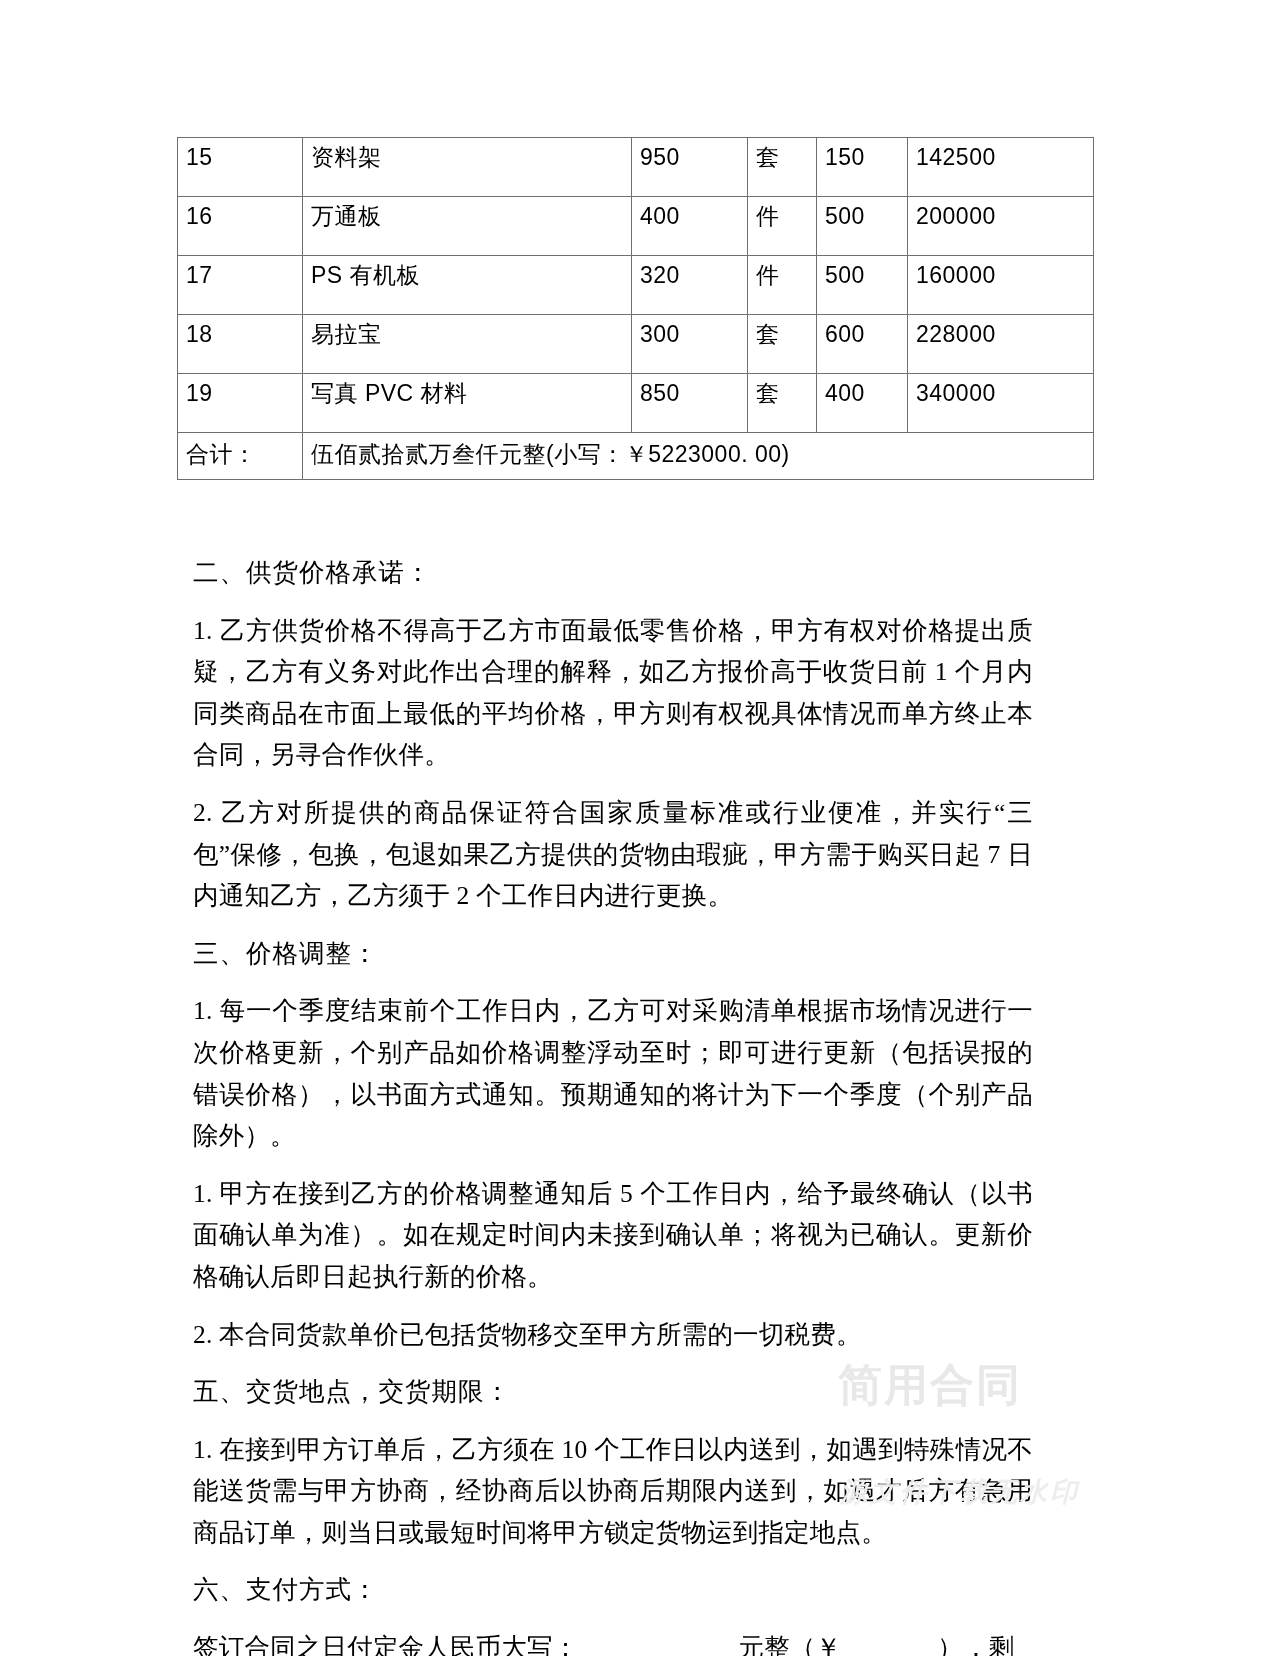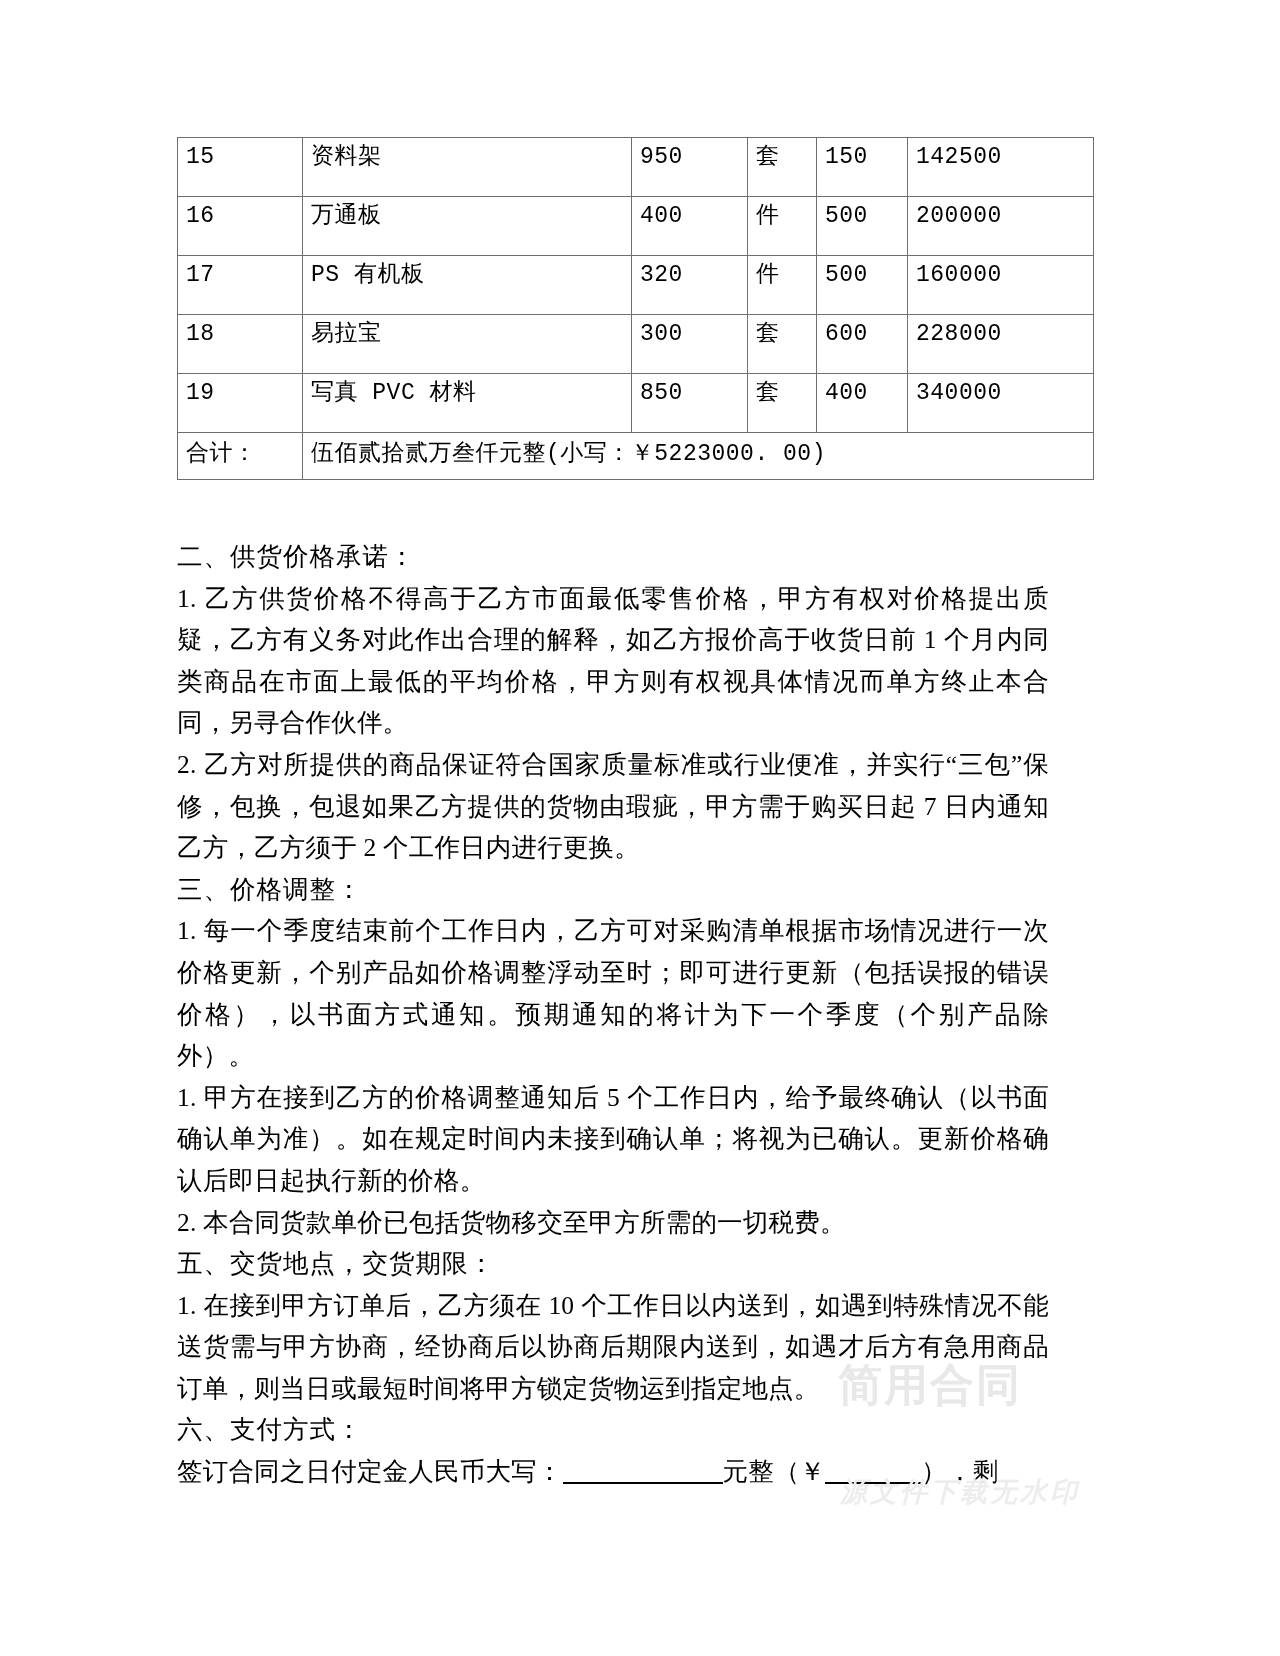--- a/index.html
+++ b/index.html
@@ -31,21 +31,21 @@
     width: 862px;
     border-collapse: collapse;
     table-layout: fixed;
   }
   .price-table td {
     border: 1px solid #6f6f6f;
     padding: 6px 0 22px 8px;
     font-size: 23px;
     line-height: 1.15;
     vertical-align: top;
-    font-family: Liberation Mono, monospace;
+    font-family: Liberation Sans, sans-serif;
     letter-spacing: 0.5px;
     height: 30px;
   }
   .col-no    { width: 116px; }
   .col-name  { width: 320px; }
   .col-price { width: 107px; }
   .col-unit  { width: 60px;  }
   .col-qty   { width: 82px;  }
   .col-total { width: 177px; }
 
@@ -62,21 +62,21 @@
     left: 177px;
     top: 536px;
     width: 872px;
     font-size: 25.5px;
     line-height: 41.6px;
     letter-spacing: 0.2px;
     text-align: justify;
     text-justify: inter-ideograph;
   }
   .body-text p {
-    margin: 0;
+    margin: 16px;
     text-indent: 0;
     white-space: normal;
   }
   .heading {
     letter-spacing: 1px;
   }
 
   
   .blank-long {
     display: inline-block;

